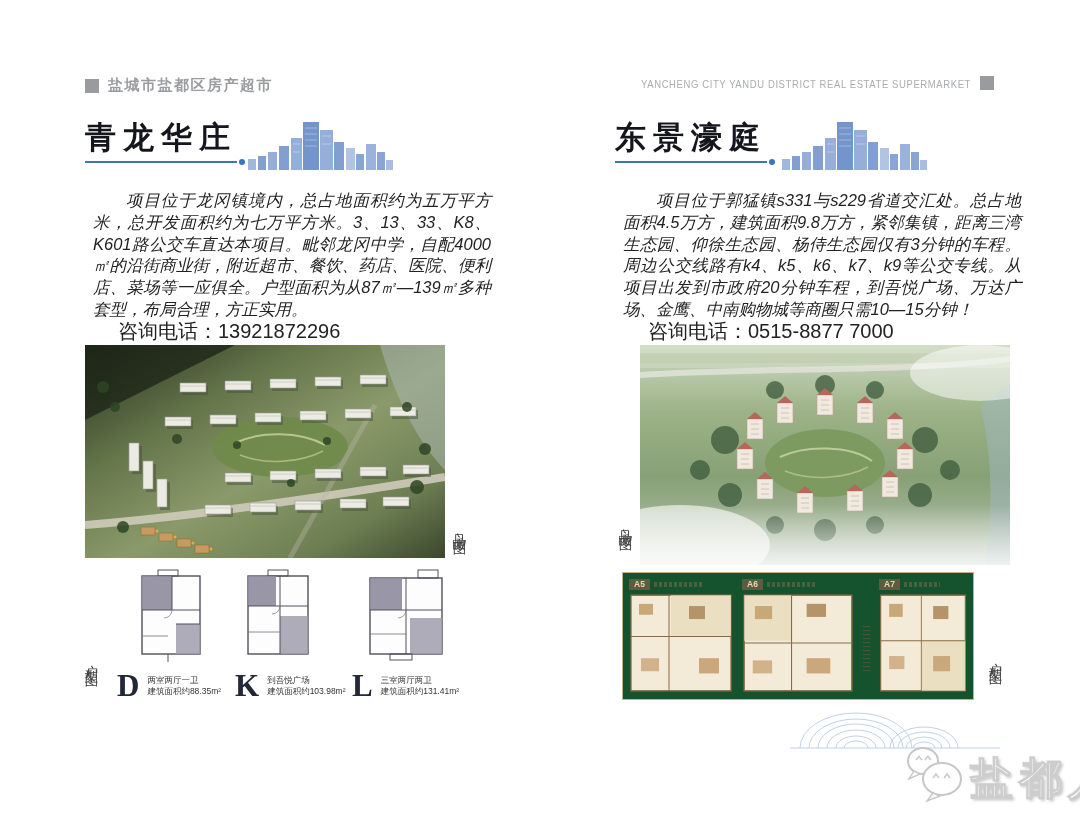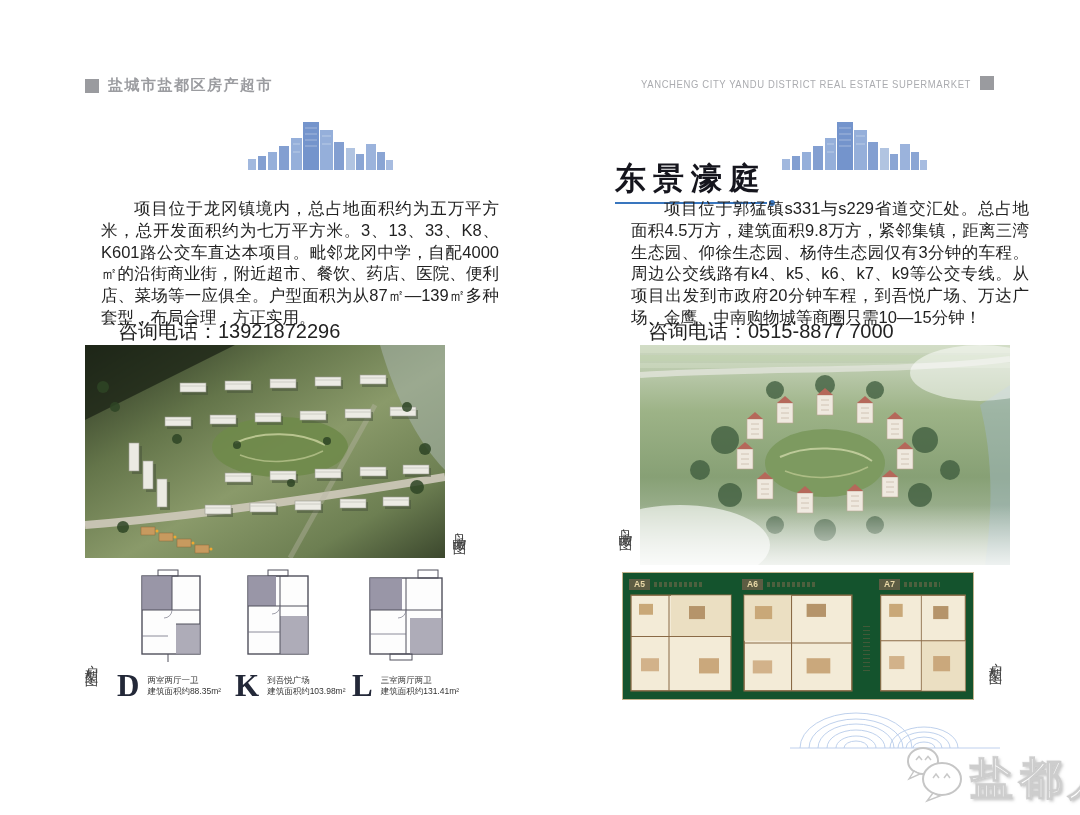--- a/index.html
+++ b/index.html
@@ -12,21 +12,21 @@
   .hdr-l-text{font-size:15px;font-weight:bold;color:#9b9ca0;letter-spacing:1.5px;}
   .hdr-r-text{font-size:9.5px;color:#abacb0;letter-spacing:0.6px;transform:scaleY(1.15);}
   
   .proj-title{font-family:"Liberation Serif","DejaVu Serif",serif;font-size:31px;font-weight:700;
               letter-spacing:7px;color:#15151d;line-height:1;white-space:nowrap;}
   .t-underline{position:relative;width:152px;height:2px;background:#3976be;margin-top:8px;}
   .t-underline::after{content:'';position:absolute;right:-8px;top:-2px;width:6px;height:6px;
               border-radius:50%;background:#3976be;}
   
   .desc{position:absolute;width:398px;font-size:16.5px;line-height:21.8px;color:#222222;
-        text-align:justify;text-indent:2em;margin:16px;}
+        text-align:justify;text-indent:2em;margin:8px;font-style:italic;}
   .phone{position:absolute;font-size:20px;color:#222222;padding-left:33px;margin:0;white-space:nowrap;}
   
   .vlabel{position:absolute;writing-mode:vertical-rl;font-size:13.5px;letter-spacing:5px;
           color:#3c3c3c;}
   
   .fpl{position:absolute;display:flex;align-items:flex-start;gap:8px;}
   .fpl-letter{font-family:"Liberation Serif","DejaVu Serif",serif;font-size:31px;font-weight:700;
               color:#232838;line-height:0.9;}
   .fpl-txt{display:flex;flex-direction:column;gap:1px;padding-top:3px;}
   .fpl-txt span{font-size:8.5px;line-height:10px;color:#333333;white-space:nowrap;}
@@ -54,20 +54,24 @@
 
   <div class="hdr" style="right:86px;top:76px;">
     <span class="hdr-r-text">YANCHENG CITY YANDU DISTRICT REAL ESTATE SUPERMARKET</span>
     <span class="sq"></span>
   </div>
   <div class="hdr" style="left:85px;top:76px;">
     <span class="sq"></span>
     <span class="hdr-l-text">盐城市盐都区房产超市</span>
   </div>
 
+  <div class="abs" style="left:85px;top:122px;">
+    <div class="proj-title">青龙华庄</div>
+    <div class="t-underline"></div>
+  </div>
 
   <svg class="abs" style="left:248px;top:118px;" width="145" height="52" viewBox="0 0 145 52">
     <g>
       <rect x="0" y="41" width="8" height="11" fill="#8aa6d6" opacity="0.8"></rect>
       <rect x="10" y="38" width="8" height="14" fill="#6d8ec9" opacity="0.85"></rect>
       <rect x="20" y="34" width="9" height="18" fill="#8aa6d6" opacity="0.9"></rect>
       <rect x="31" y="28" width="10" height="24" fill="#6d8ec9" opacity="0.85"></rect>
       <rect x="43" y="20" width="11" height="32" fill="#8aa6d6" opacity="0.9"></rect>
       <rect x="55" y="4" width="16" height="48" fill="#6d8ec9" opacity="0.95"></rect>
       <rect x="72" y="12" width="13" height="40" fill="#8aa6d6" opacity="0.9"></rect>
@@ -224,21 +228,21 @@
   </div>
   <div class="fpl" style="left:352px;top:672px;">
     <span class="fpl-letter">L</span>
     <span class="fpl-txt">
       <span>三室两厅两卫</span>
       <span>建筑面积约131.41m²</span>
     </span>
   </div>
   <div class="vlabel" style="left:82px;top:654px;">户型图</div>
 
-  <div class="abs" style="left:615px;top:122px;margin-top:41px;">
+  <div class="abs" style="left:615px;top:122px;">
     <div class="proj-title">东景濠庭</div>
     <div class="t-underline"></div>
   </div>
 
   <svg class="abs" style="left:782px;top:118px;" width="145" height="52" viewBox="0 0 145 52">
     <g>
       <rect x="0" y="41" width="8" height="11" fill="#8aa6d6" opacity="0.8"></rect>
       <rect x="10" y="38" width="8" height="14" fill="#6d8ec9" opacity="0.85"></rect>
       <rect x="20" y="34" width="9" height="18" fill="#8aa6d6" opacity="0.9"></rect>
       <rect x="31" y="28" width="10" height="24" fill="#6d8ec9" opacity="0.85"></rect>

